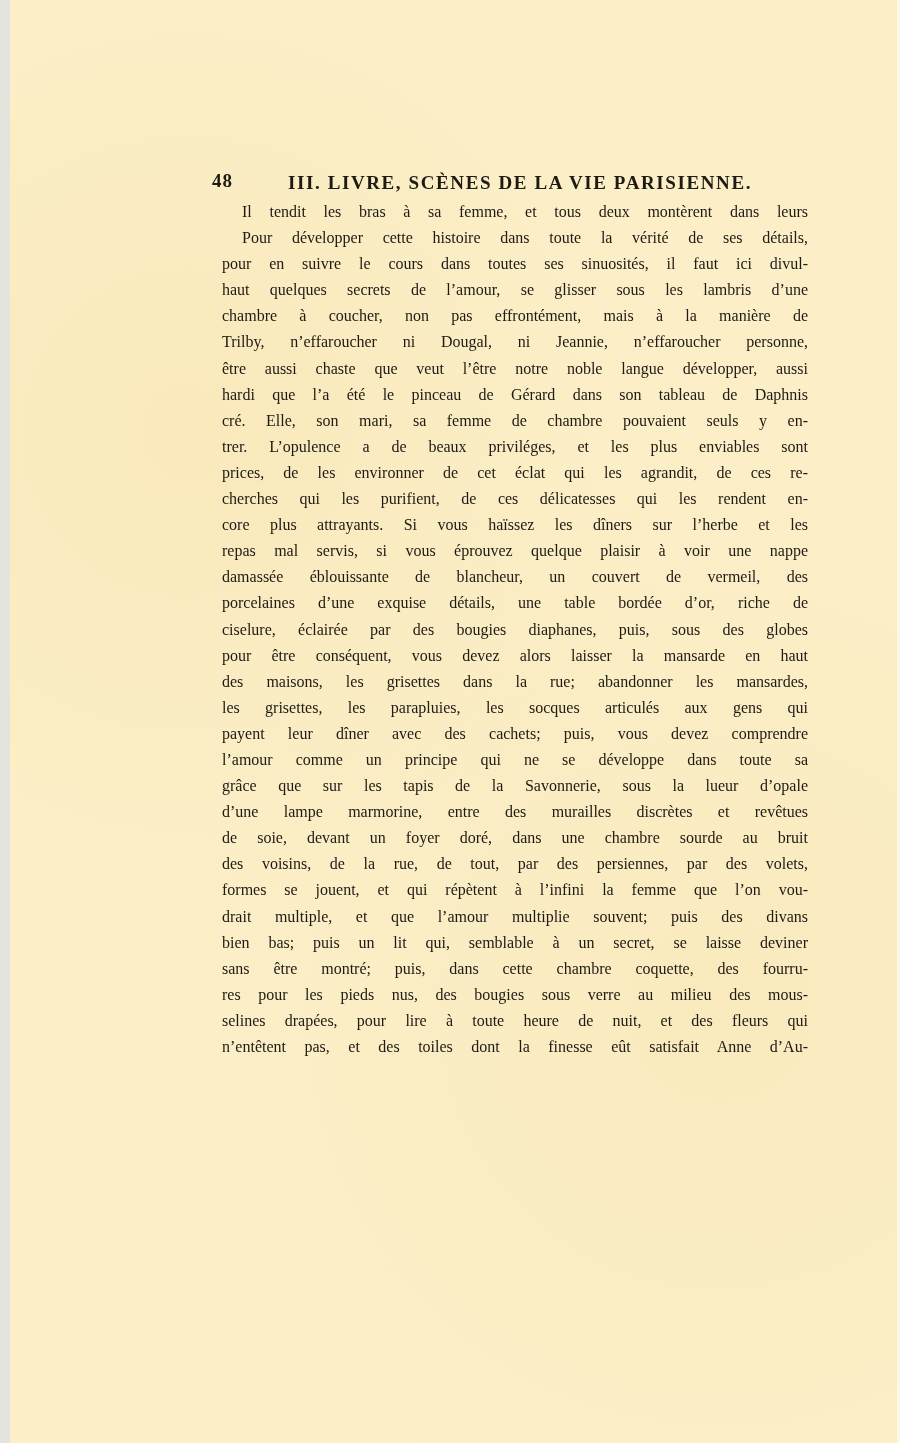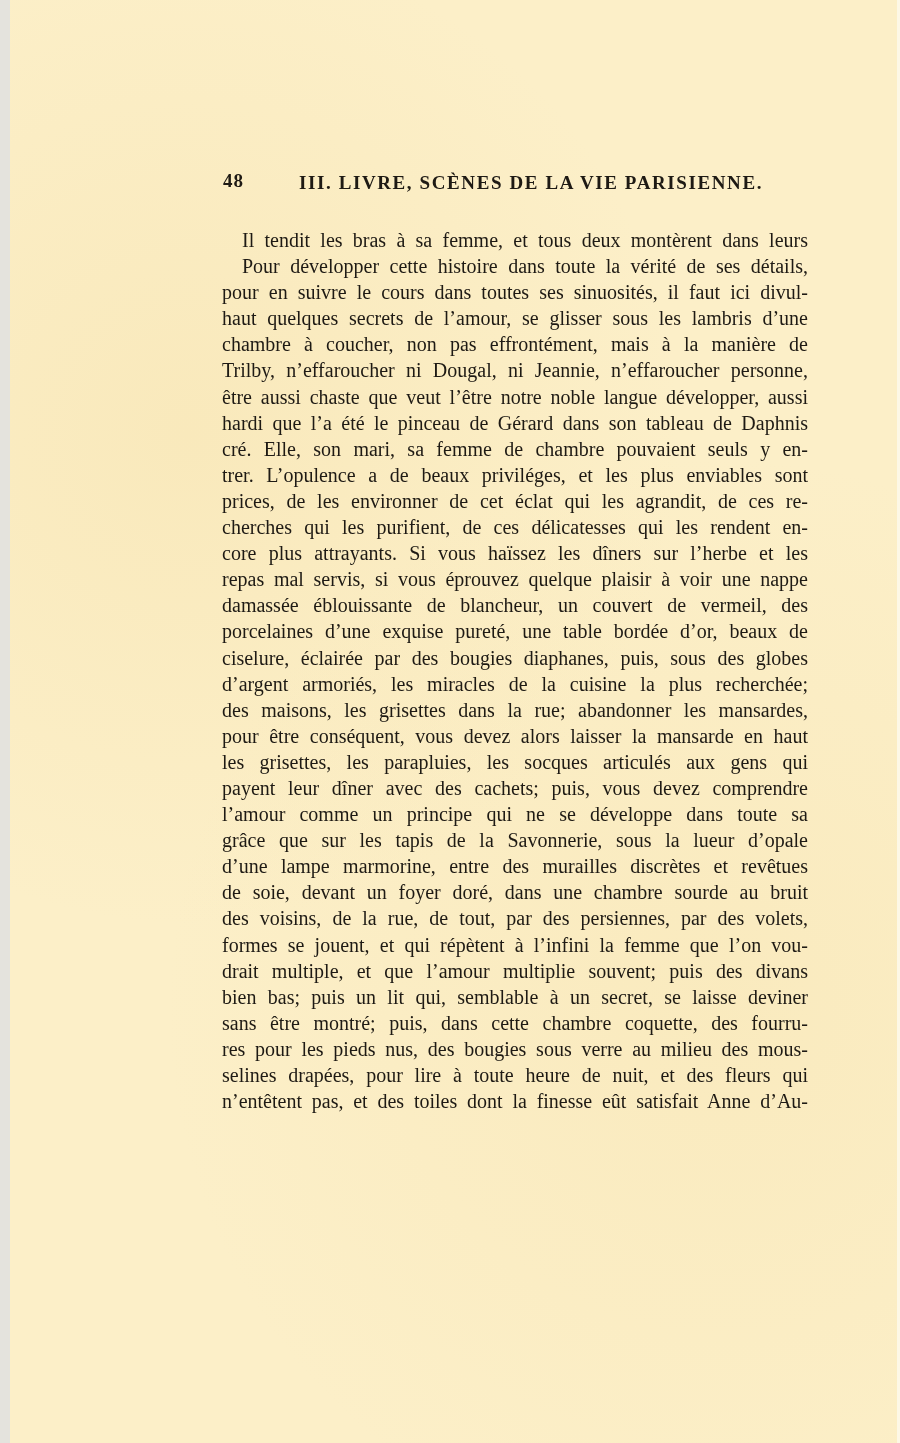--- a/index.html
+++ b/index.html
@@ -29,21 +29,21 @@
       position: absolute;
       left: 10px; top: 0;
       width: 887px; height: 1443px;
       background: #fcefc8;
       background-image:
         radial-gradient(circle at 20% 30%, rgba(240,215,150,0.25), transparent 40%),
         radial-gradient(circle at 80% 70%, rgba(240,215,150,0.2), transparent 45%);
     }
     .running-head {
       position: absolute;
-      left: 223px;
+      left: 212px;
       top: 170px;
       width: 500px;
       height: 22px;
       font-family: "Liberation Serif", serif;
       color: #1e1a14;
     }
     .folio {
       position: absolute;
       left: 0;
       top: 0;
@@ -60,23 +60,22 @@
       letter-spacing: 1.6px;
       white-space: nowrap;
     }
     .body-text {
       position: absolute;
       left: 222px;
       top: 199px;
       width: 586px;
       font-family: "Liberation Serif", serif;
       color: #1e1a14;
-      font-size: 20px;
+      font-size: 16px;
       line-height: 26.1px;
-      margin-top: 28px;
     }
     .line {
       display: block;
       white-space: nowrap;
       text-align: justify;
       text-align-last: justify;
       height: 26.1px;
     }
     .line.last {
       text-align-last: left;
@@ -110,25 +109,24 @@
     <span class="line">Trilby, n’effaroucher ni Dougal, ni Jeannie, n’effaroucher personne,</span>
     <span class="line">être aussi chaste que veut l’être notre noble langue développer, aussi</span>
     <span class="line">hardi que l’a été le pinceau de Gérard dans son tableau de Daphnis</span>
     <span class="line">cré. Elle, son mari, sa femme de chambre pouvaient seuls y en-</span>
     <span class="line">trer. L’opulence a de beaux priviléges, et les plus enviables sont</span>
     <span class="line">prices, de les environner de cet éclat qui les agrandit, de ces re-</span>
     <span class="line">cherches qui les purifient, de ces délicatesses qui les rendent en-</span>
     <span class="line">core plus attrayants. Si vous haïssez les dîners sur l’herbe et les</span>
     <span class="line">repas mal servis, si vous éprouvez quelque plaisir à voir une nappe</span>
     <span class="line">damassée éblouissante de blancheur, un couvert de vermeil, des</span>
-    <span class="line">porcelaines d’une exquise pureté, une table bordée d’or, beaux de</span>
+    <span class="line">porcelaines d’une exquise détails, une table bordée d’or, riche de</span>
     <span class="line">ciselure, éclairée par des bougies diaphanes, puis, sous des globes</span>
-    <span class="line">d’argent armoriés, les miracles de la cuisine la plus recherchée;</span>
+    <span class="line">pour être conséquent, vous devez alors laisser la mansarde en haut</span>
     <span class="line">des maisons, les grisettes dans la rue; abandonner les mansardes,</span>
-    <span class="line">pour être conséquent, vous devez alors laisser la mansarde en haut</span>
     <span class="line">les grisettes, les parapluies, les socques articulés aux gens qui</span>
     <span class="line">payent leur dîner avec des cachets; puis, vous devez comprendre</span>
     <span class="line">l’amour comme un principe qui ne se développe dans toute sa</span>
     <span class="line">grâce que sur les tapis de la Savonnerie, sous la lueur d’opale</span>
     <span class="line">d’une lampe marmorine, entre des murailles discrètes et revêtues</span>
     <span class="line">de soie, devant un foyer doré, dans une chambre sourde au bruit</span>
     <span class="line">des voisins, de la rue, de tout, par des persiennes, par des volets,</span>
     <span class="line">formes se jouent, et qui répètent à l’infini la femme que l’on vou-</span>
     <span class="line">drait multiple, et que l’amour multiplie souvent; puis des divans</span>
     <span class="line">bien bas; puis un lit qui, semblable à un secret, se laisse deviner</span>

